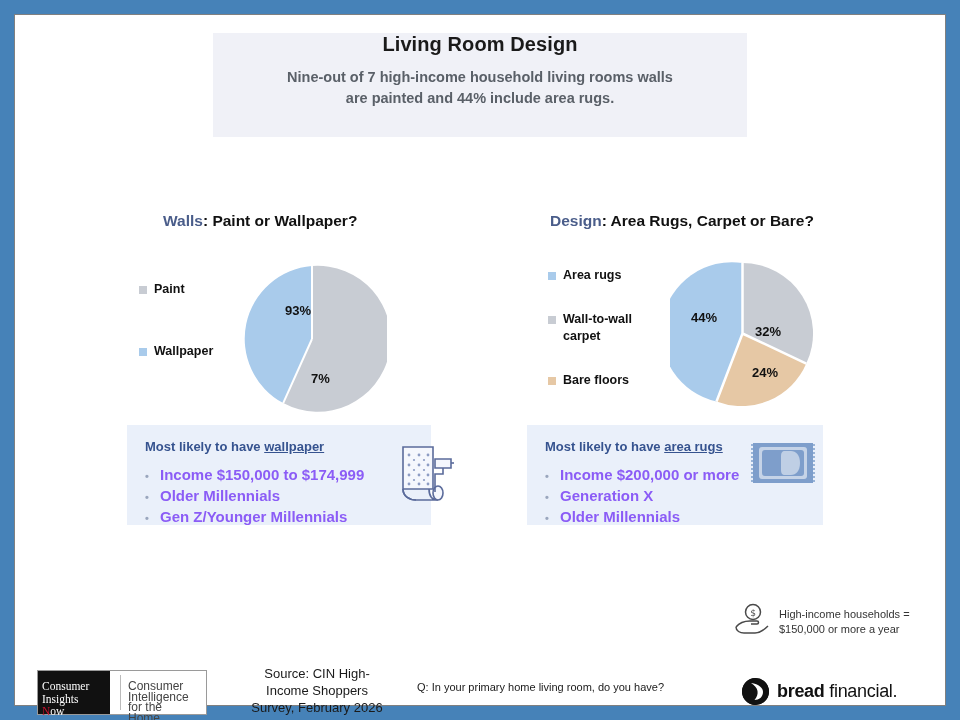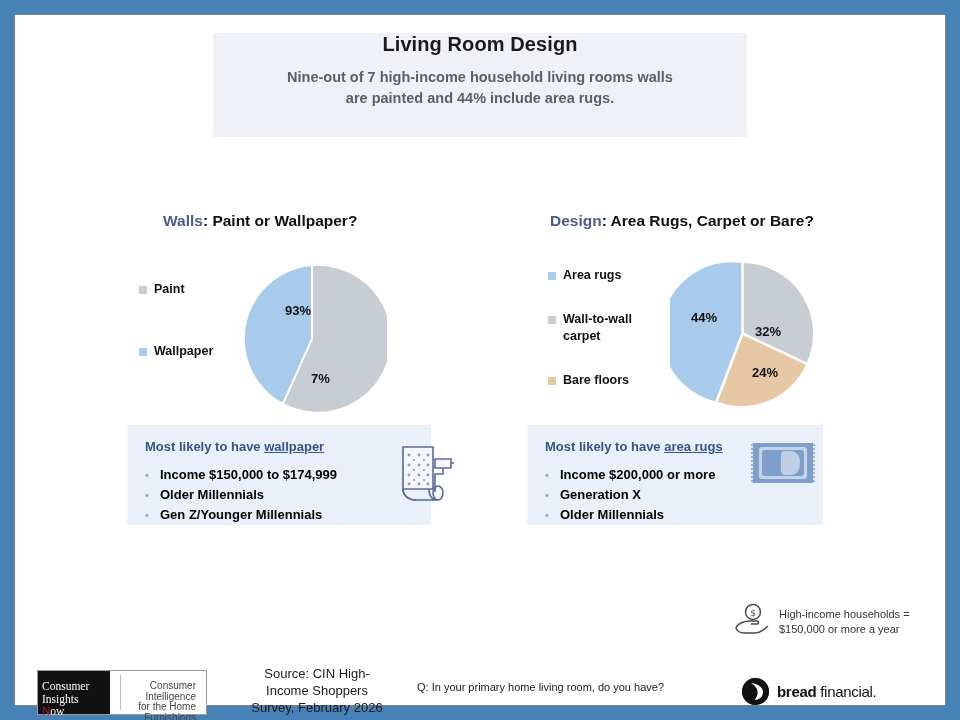--- a/index.html
+++ b/index.html
@@ -87,21 +87,21 @@
     position:absolute;left:18px;top:14px;
     font-size:13px;font-weight:bold;color:#36538f;
     white-space:nowrap;
   }
   .callout-head u{text-decoration:underline;}
   .callout-list{
     position:absolute;left:18px;top:40px;
     margin:0;padding:0;list-style:none;
   }
   .callout-list li{
-    font-size:13px;font-weight:bold;color:#000000;
+    font-size:15px;font-weight:bold;color:#8b5cf6;
     line-height:19px;white-space:nowrap;
   }
   .callout-list li::before{
     content:"\2022";
     color:#9aa6bd;
     display:inline-block;
     width:15px;
     font-size:11px;
   }
   .callout-icon{position:absolute;}
@@ -132,44 +132,43 @@
     color:#fff;box-sizing:border-box;
     padding:9px 0 0 4px;
     font-family:"Liberation Serif", serif;
     font-size:11.5px;line-height:12.5px;
     font-weight:normal;
   }
   .cin-mark .now{color:#c8102e;}
   .cin-tag{
     flex:1;
     padding:6px 0 0 7px;
-    font-size:10px;line-height:10.5px;color:#444;
+    font-size:12px;line-height:10.5px;color:#444;
     border-left:1px solid #bbb;
     margin:4px 10px;
-    text-align:right;
   }
   #source-text{
     position:absolute;left:222px;top:650px;
     width:160px;text-align:center;
     font-size:13px;line-height:17px;color:#1a1a1a;
   }
   #question-text{
     position:absolute;left:402px;top:666px;
     font-size:11px;color:#1a1a1a;white-space:nowrap;
   }
   #bread-logo{
     position:absolute;left:727px;top:663px;
     display:flex;align-items:center;
   }
   .bread-mark{
     width:27px;height:27px;border-radius:50%;
     background:#111;position:relative;margin-right:8px;
   }
   .bread-text{
-    font-size:15px;color:#111;letter-spacing:-.3px;
+    font-size:18px;color:#111;letter-spacing:-.3px;
     white-space:nowrap;
   }
   .bread-text b{font-weight:bold;}
   .bread-text span{font-weight:300;}
 </style>
 </head>
 <body>
 
 <div class="slide-frame">
 

